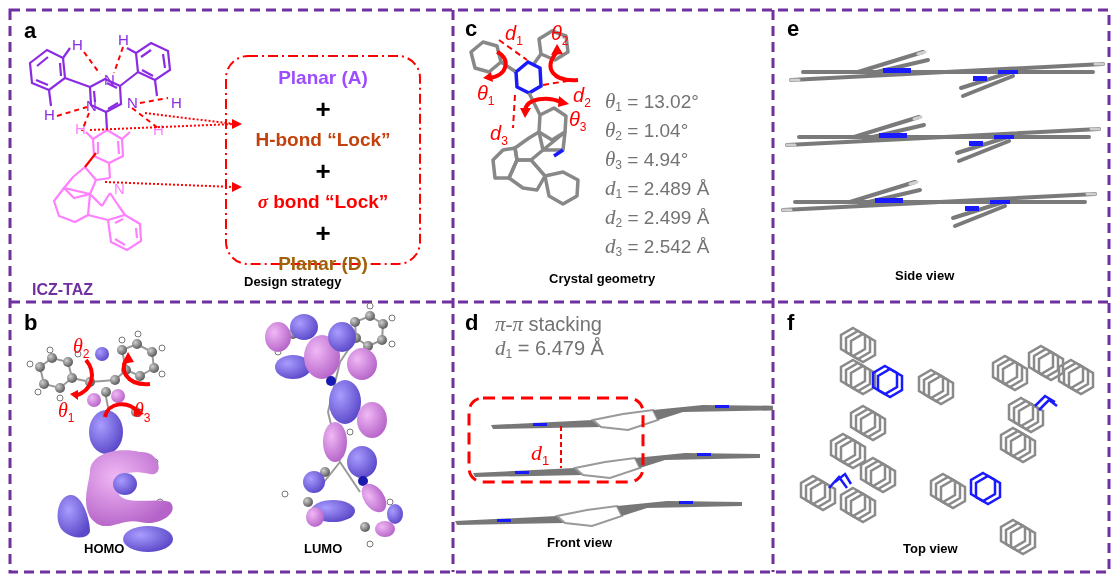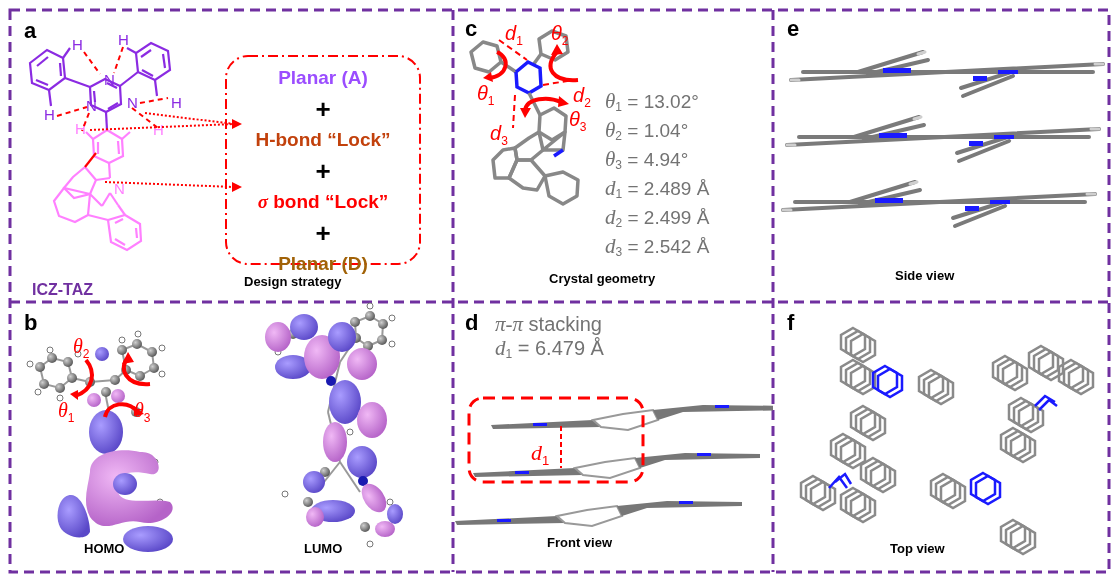--- a/index.html
+++ b/index.html
@@ -471,14 +471,14 @@
       <use href="#hexstack" x="240" y="140"></use>
       <use href="#bluestack" x="210" y="185"></use>
       <use href="#hexstack" x="170" y="186"></use>
       <use href="#hexstack" x="240" y="232"></use>
       <g stroke="#1a1aff" stroke-width="2.5" fill="none">
           <path d="M 262 104 L 272 94 L 282 100"></path>
           <path d="M 266 108 L 276 98 L 284 104"></path>
         </g>
     </g>
   </svg>
-  <div class="caption" style="left:117px;top:240px;text-align:center;">Top view</div>
+  <div class="caption" style="left:130px;top:240px;text-align:center;">Top view</div>
 </div>
 
 </body></html>

